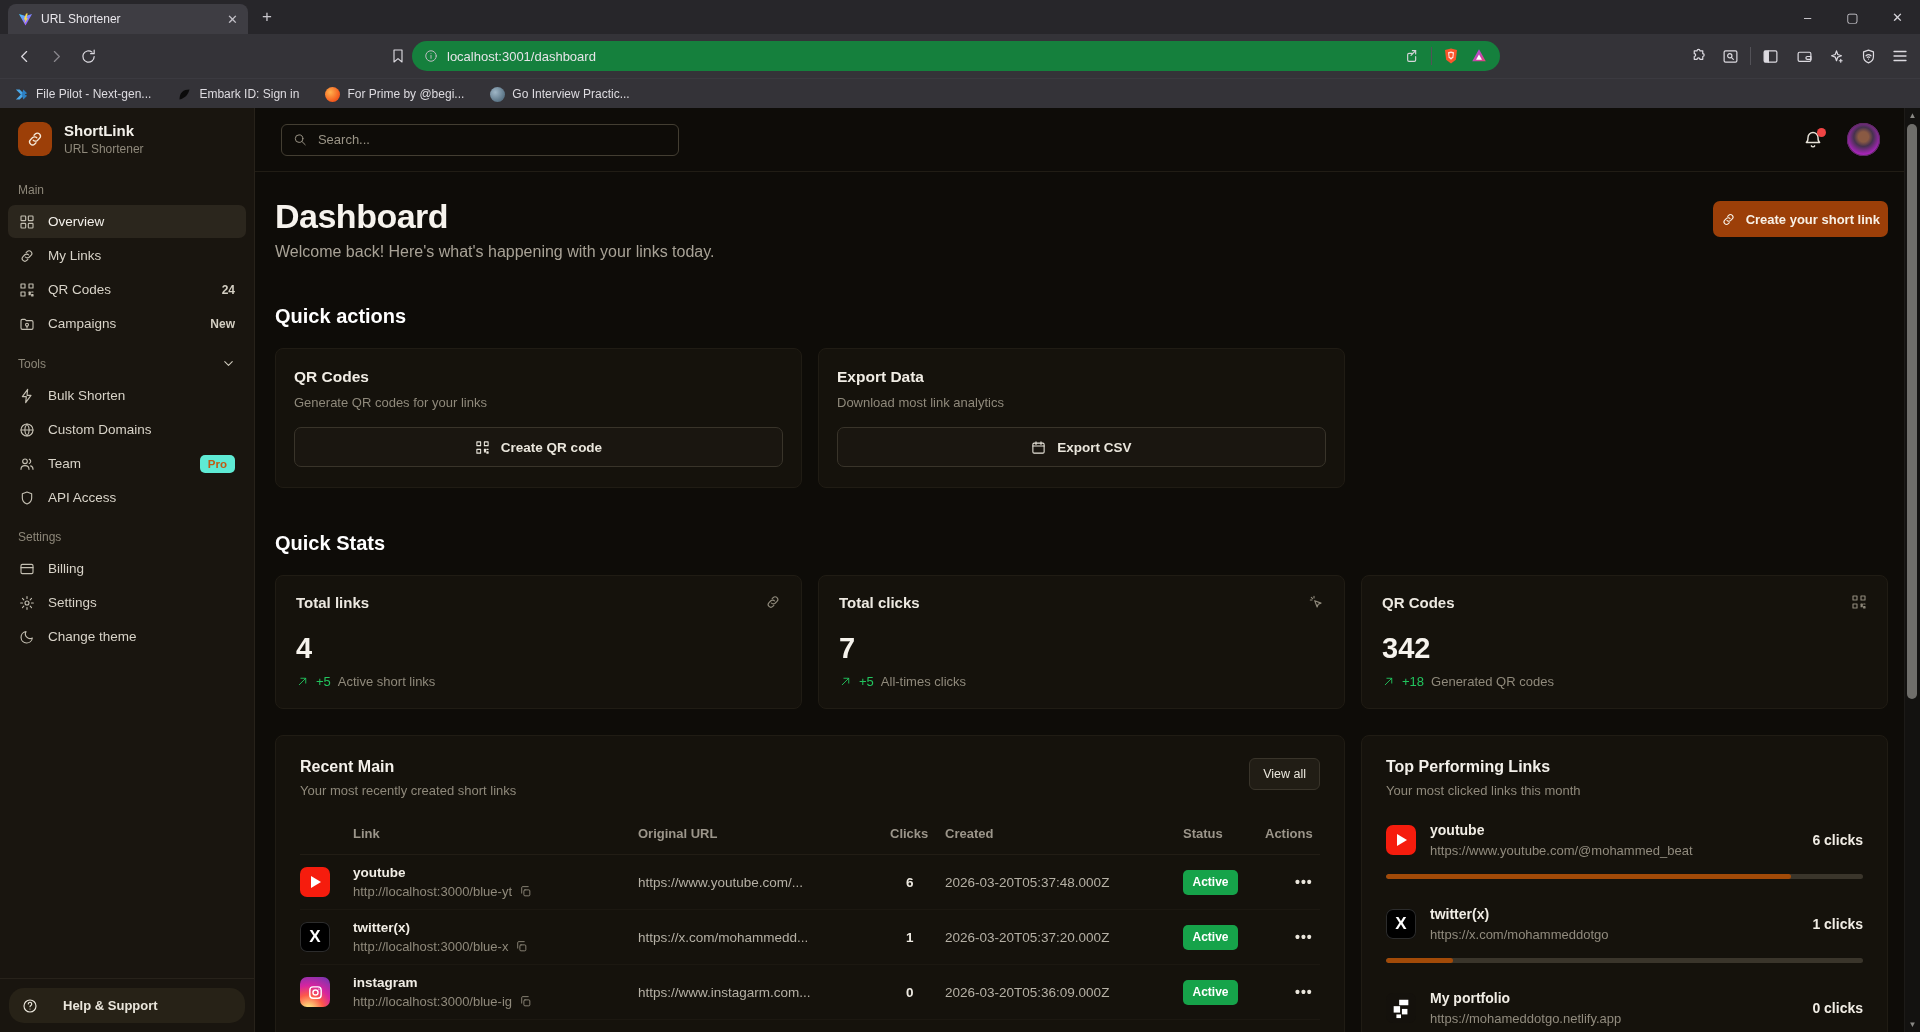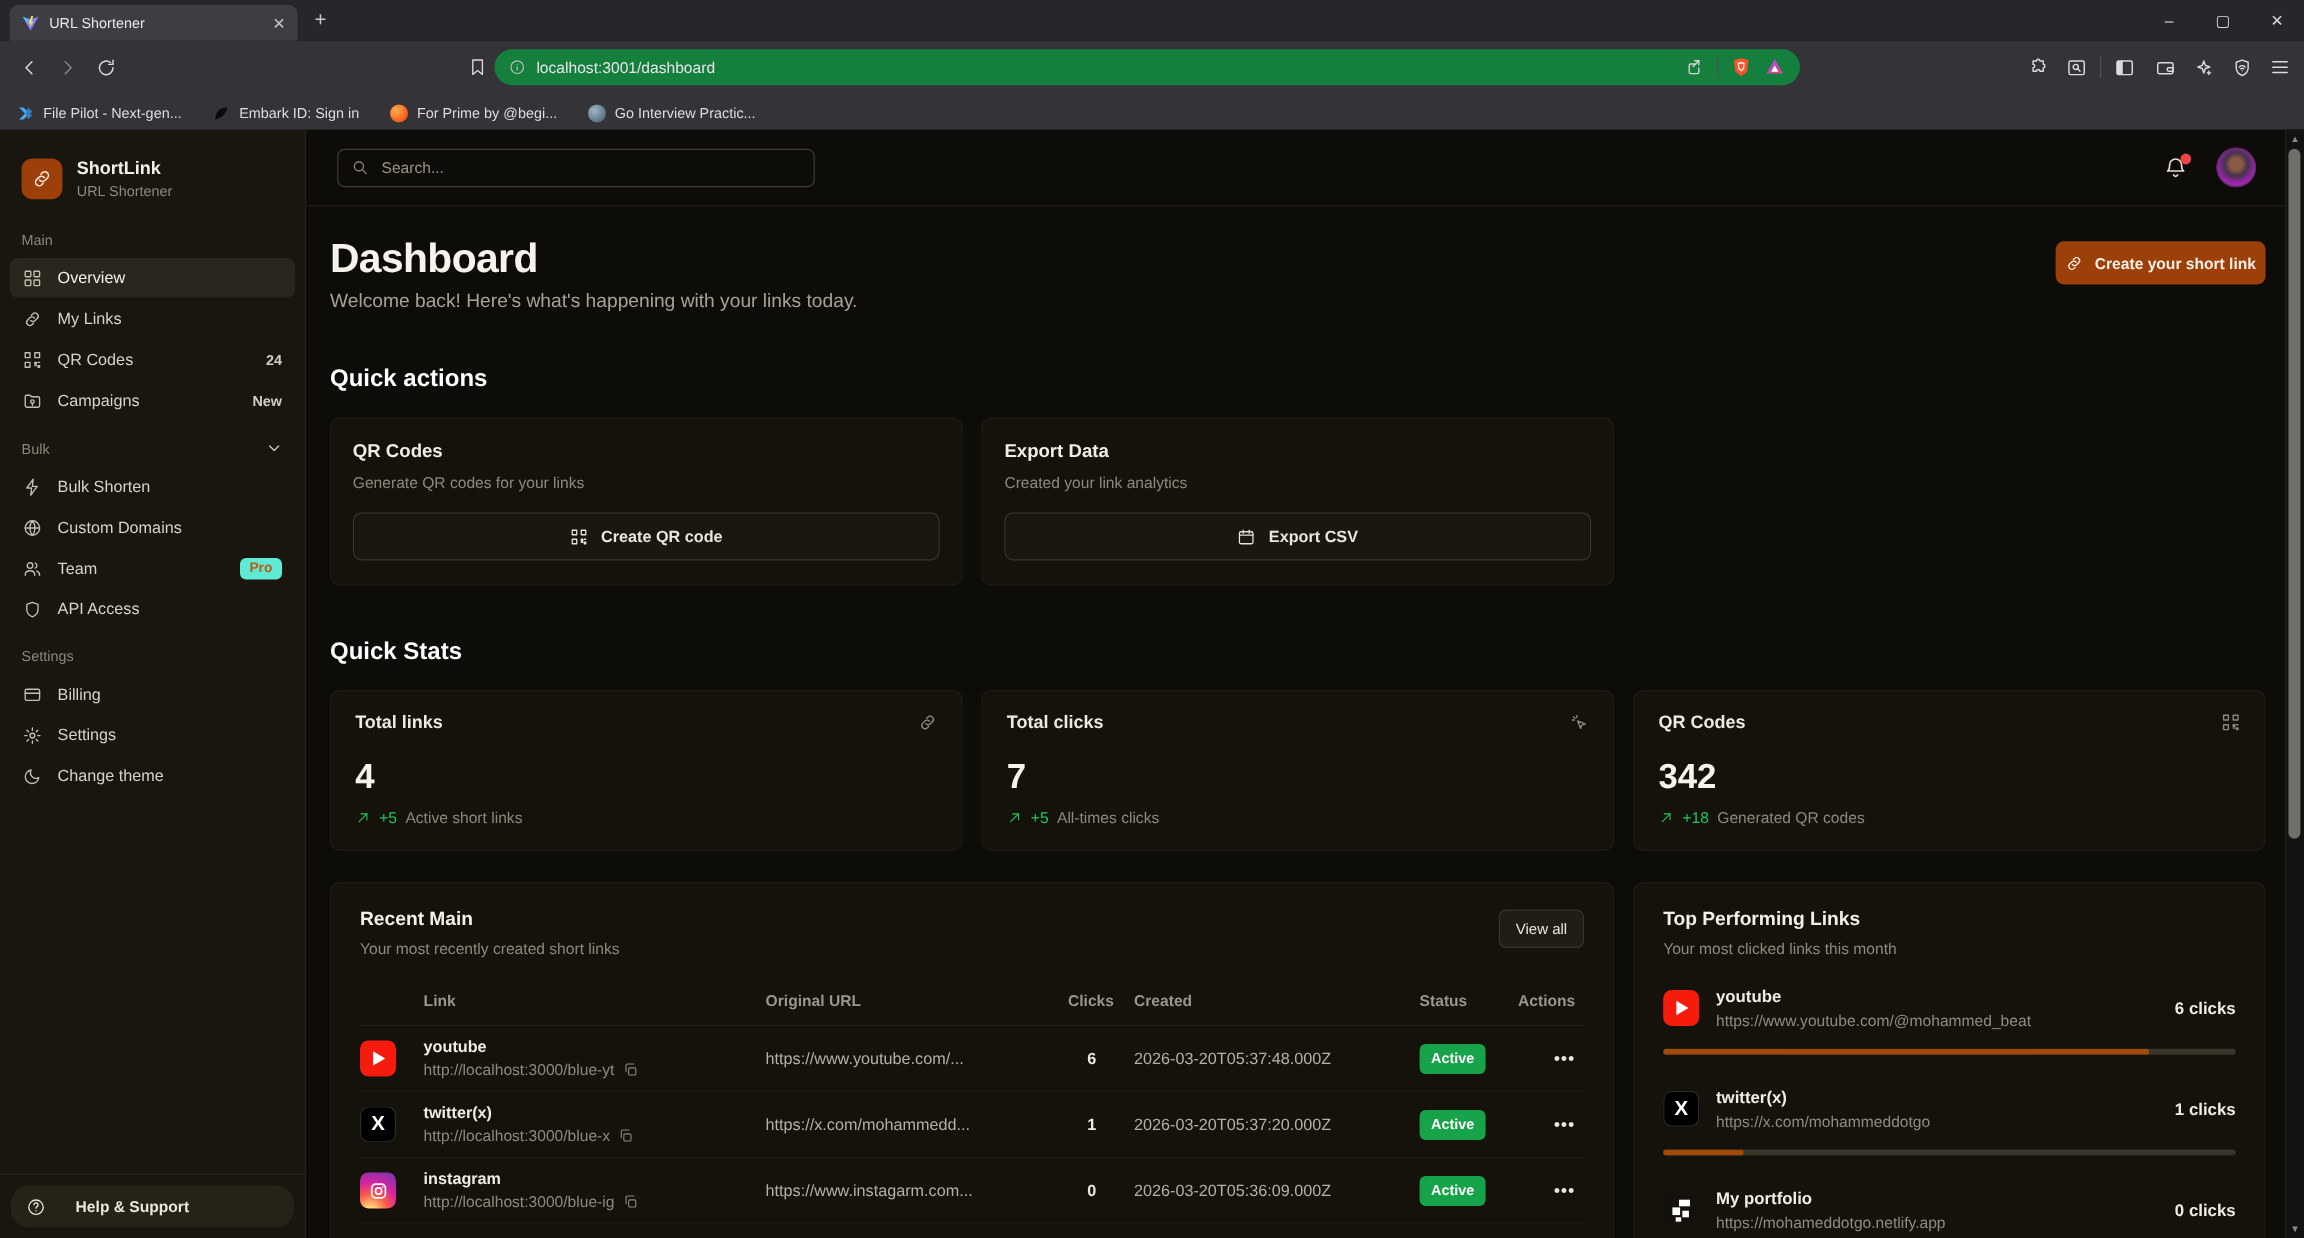--- a/index.html
+++ b/index.html
@@ -27,21 +27,21 @@
   .sep{width:1px;height:18px;background:#535258}
 
   .bookmarksbar{position:absolute;top:78px;left:0;right:0;height:30px;background:#343338;border-top:1px solid #3b3a40;
     display:flex;align-items:center;gap:26px;padding-left:14px}
   .bm{display:flex;align-items:center;gap:7px;font-size:12px;color:#dedce1;white-space:nowrap}
   .bm-dot{width:15px;height:15px;border-radius:4px;flex:none}
 
   
   .app{position:absolute;top:108px;left:0;right:0;bottom:0;display:flex}
   .sidebar{width:255px;flex:none;background:#19150f;border-right:1px solid #27221a;position:relative;box-sizing:border-box}
-  .side-head{display:flex;gap:12px;padding:24px 18px 12px;align-items:flex-start}
+  .side-head{display:flex;gap:12px;padding:14px 18px 12px;align-items:flex-start}
   .logo{width:34px;height:34px;border-radius:9px;background:#9c3f08;display:flex;align-items:center;justify-content:center;color:#f6ead9;flex:none}
   .brand-name{font-size:15px;font-weight:bold;color:#f3f0ea;line-height:1.2}
   .brand-sub{font-size:12px;color:#8f897b;margin-top:2px}
   .side-label{font-size:12px;color:#8d8779;padding:15px 18px 7px;display:flex;align-items:center;justify-content:space-between}
   .side-item{height:33px;margin:1px 8px;border-radius:7px;display:flex;align-items:center;gap:13px;padding:0 11px;
     font-size:13.5px;color:#d8d3c8;box-sizing:border-box}
   .side-item.active{background:#2b261d;color:#f3f0ea}
   .side-item .ic{color:#c4bfb2}
   .side-badge{margin-left:auto;font-size:12px;font-weight:bold;color:#d3cec2}
   .pro-badge{margin-left:auto;font-size:11.5px;font-weight:bold;color:#c05a14;background:#5eead4;padding:3px 8px;border-radius:5px}
@@ -323,21 +323,21 @@
         <svg class="ic" width="16" height="16" viewBox="0 0 24 24">
           <path d="M3 7a2 2 0 0 1 2-2h4l2 2h8a2 2 0 0 1 2 2v9a2 2 0 0 1-2 2H5a2 2 0 0 1-2-2z"></path>
           <circle cx="12" cy="13" r="2.2"></circle>
             <path d="M12 15.2V18"></path>
           </svg>
         <span>Campaigns</span>
         <span class="side-badge">New</span>
       </div>
 
       <div class="side-label">
-        <span>Bulk</span>
+        <span>Tools</span>
         <svg class="ic" width="15" height="15" viewBox="0 0 24 24" style="color:#cfcabd">
             <path d="M6 9l6 6 6-6"></path>
           </svg>
       </div>
 
       <div class="side-item">
         <svg class="ic" width="16" height="16" viewBox="0 0 24 24">
           <path d="M13 2L5 13h6l-1 9 8-11h-6z"></path>
           </svg>
         <span>Bulk Shorten</span>
@@ -448,21 +448,21 @@
                 <rect x="3" y="3" width="6" height="6"></rect>
                   <rect x="15" y="3" width="6" height="6"></rect>
                   <rect x="3" y="15" width="6" height="6"></rect>
                 <path d="M15 15h2v2h-2zM19 15h2M15 19h2M19 19h2v2h-2z"></path>
                 </svg>
               <span>Create QR code</span>
             </div>
           </div>
           <div class="card qa-card">
             <div class="qa-title">Export Data</div>
-            <div class="qa-desc">Created your link analytics</div>
+            <div class="qa-desc">Download most link analytics</div>
             <div class="qa-btn">
               <svg class="ic" width="15" height="15" viewBox="0 0 24 24">
                 <rect x="3" y="5" width="18" height="16" rx="2"></rect>
                   <path d="M3 9.5h18M8 3v4M16 3v4"></path>
                 </svg>
               <span>Export CSV</span>
             </div>
           </div>
         </div>
 

